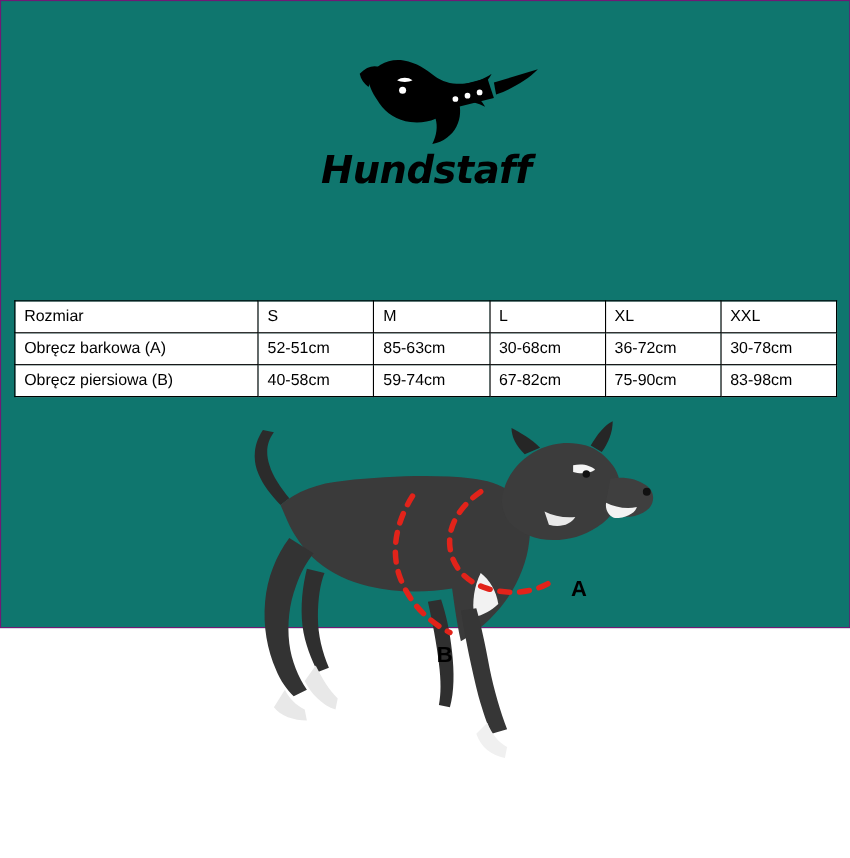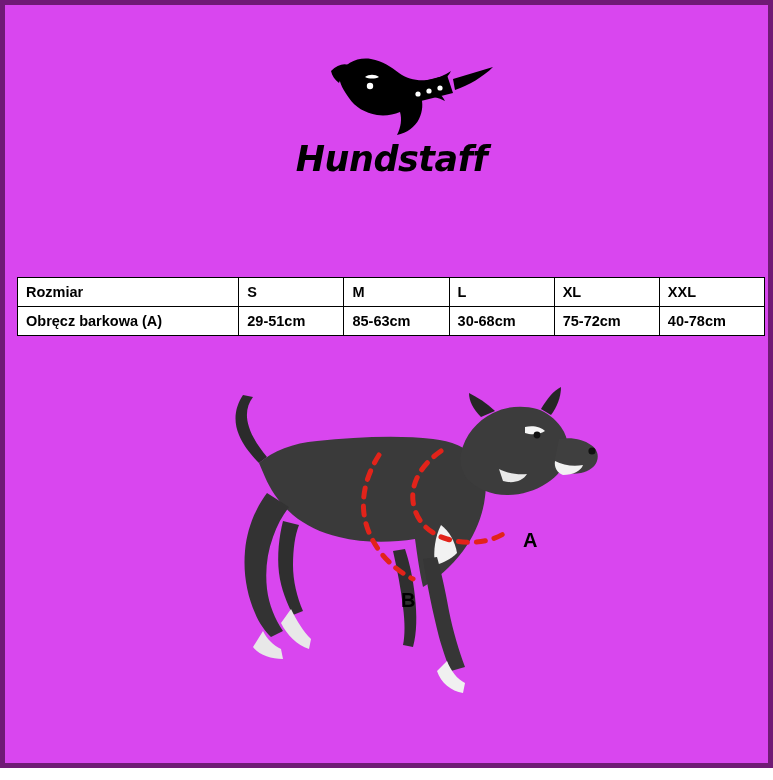--- a/index.html
+++ b/index.html
@@ -10,24 +10,24 @@
     width: 773px;
     height: 780px;
     background: #ffffff;
     font-family: "Liberation Sans", sans-serif;
     color: #000000;
     overflow: hidden;
   }
   .page {
     position: relative;
     width: 773px;
-    height: 768px;
+    height: 571px;
     box-sizing: border-box;
-    border: 5px solid #701a75;
-    background: #d946ef;
+    border: 1px solid #701a75;
+    background: #0f766e;
   }
 
   
   .logo-area {
     position: absolute;
     top: 48px;
     left: 0;
     width: 773px;
     height: 150px;
     display: flex;
@@ -54,21 +54,21 @@
     position: absolute;
     top: 272px;
     left: 12px;
     width: 748px;
     border-collapse: collapse;
     table-layout: fixed;
   }
   .size-table td, .size-table th {
     border: 1px solid #000000;
     font-size: 14.5px;
-    font-weight: bold;
+    font-weight: normal;
     text-align: left;
     padding: 6px 6px 6px 8px;
     height: 20px;
     box-sizing: border-box;
     background: #ffffff;
     color: #000000;
   }
   .col-label { width: 221px; }
   .col-size { width: 105px; }
 
@@ -120,25 +120,33 @@
       <tr>
         <td class="col-label">Rozmiar</td>
         <td class="col-size">S</td>
         <td class="col-size">M</td>
         <td class="col-size">L</td>
         <td class="col-size">XL</td>
         <td class="col-size">XXL</td>
       </tr>
       <tr>
         <td class="col-label">Obręcz barkowa (A)</td>
-        <td>29-51cm</td>
+        <td>52-51cm</td>
         <td>85-63cm</td>
         <td>30-68cm</td>
-        <td>75-72cm</td>
-        <td>40-78cm</td>
+        <td>36-72cm</td>
+        <td>30-78cm</td>
+      </tr>
+      <tr>
+        <td class="col-label">Obręcz piersiowa (B)</td>
+        <td>40-58cm</td>
+        <td>59-74cm</td>
+        <td>67-82cm</td>
+        <td>75-90cm</td>
+        <td>83-98cm</td>
       </tr>
     </tbody>
   </table>
 
   <div class="dog-area">
     <svg class="dog-svg" viewBox="0 0 470 340">
 
       <path fill="#2b2b2b" d="M88 22 C80 34 78 48 84 62 C88 72 96 82 104 90 L112 84 C104 74 97 64 94 54 C90 42 92 32 98 24 Z"></path>
 
       <path fill="#3a3a3a" d="M104 90 C118 78 138 70 162 68 C200 64 244 62 278 66 C296 68 312 74 322 86 C330 96 332 110 330 124 C328 142 320 162 308 178 C296 194 282 206 268 214 C264 196 262 180 260 166 C236 170 208 170 184 164 C166 160 150 152 138 142 C126 132 116 118 110 104 Z"></path>

